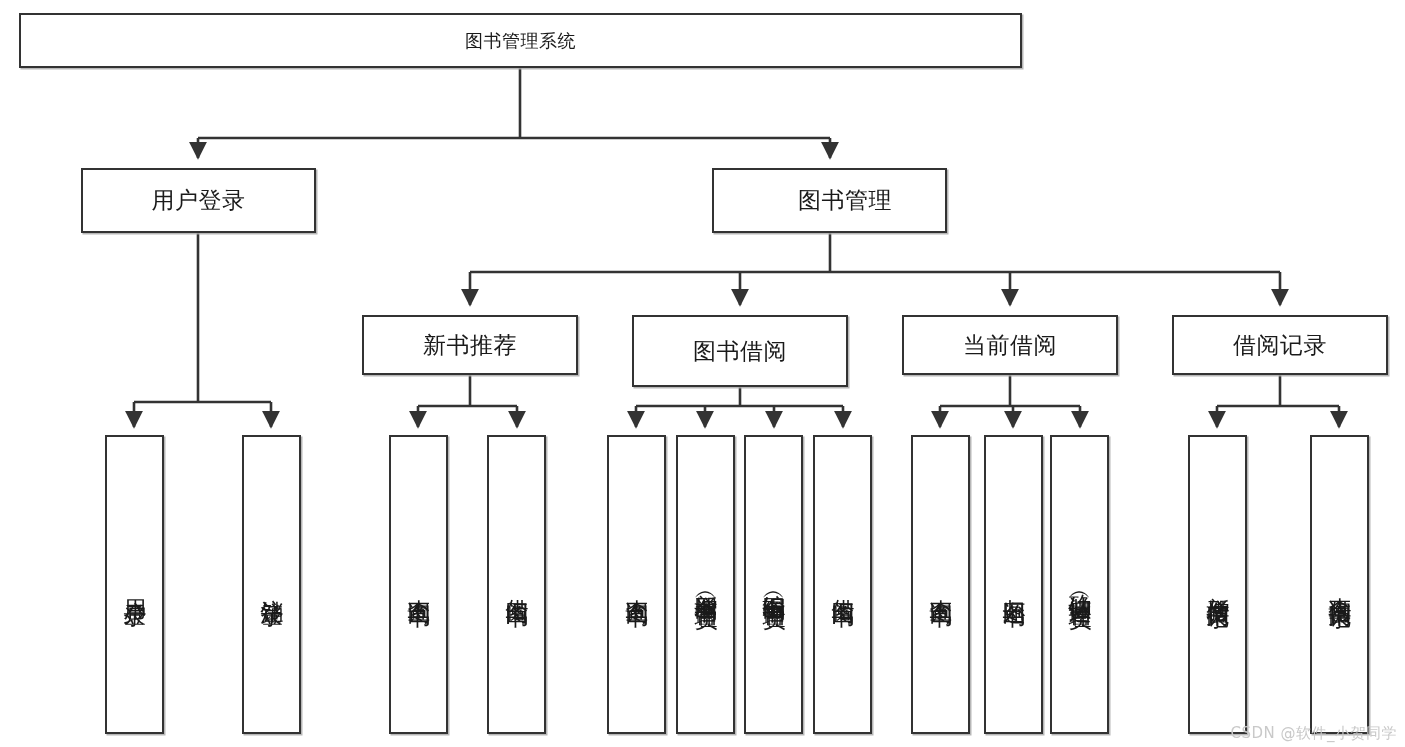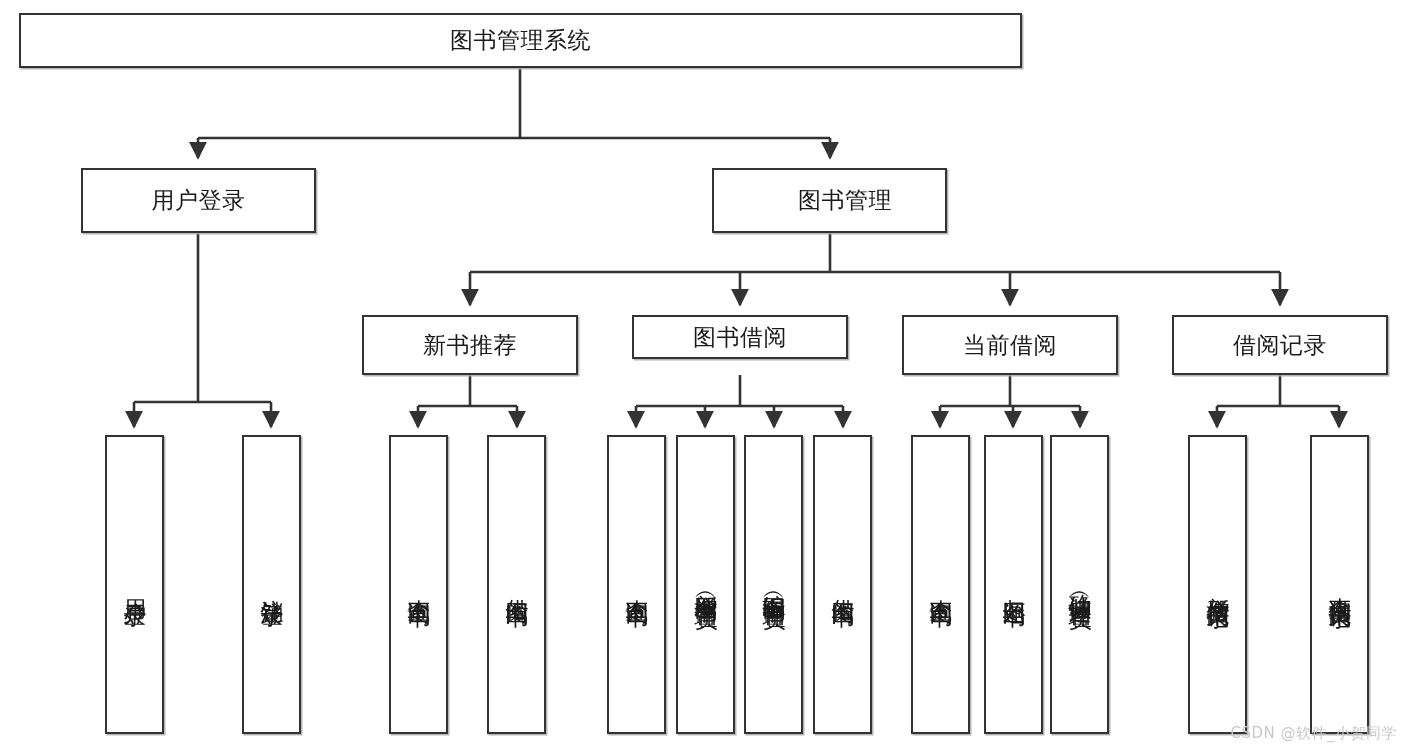--- a/index.html
+++ b/index.html
@@ -40,21 +40,21 @@
     color: #1a1a1a;
     text-align: center;
     line-height: 1.08;
     letter-spacing: 0.5px;
     white-space: nowrap;
   }
   .node.horiz .label {
     font-size: 23px;
   }
   .node.root .label {
-    font-size: 23px;
+    font-size: 18px;
   }
   .node.leaf {
     align-items: center;
     justify-content: center;
   }
   .node.leaf .label {
     writing-mode: vertical-rl;
     text-orientation: upright;
     font-size: 23px;
     line-height: 1.12;
@@ -136,21 +136,21 @@
   <div class="node horiz" style="left:81px; top:168px; width:235px; height:65px;">
     <span class="label">用户登录</span>
   </div>
   <div class="node horiz" style="left:712px; top:168px; width:235px; height:65px;padding-left:31px;">
     <span class="label">图书管理</span>
   </div>
 
   <div class="node horiz" style="left:362px; top:315px; width:216px; height:60px;align-items:center;">
     <span class="label">新书推荐</span>
   </div>
-  <div class="node horiz" style="left:632px; top:315px; width:216px; height:44px;">
+  <div class="node horiz" style="left:632px; top:315px; width:216px; height:72px;">
     <span class="label">图书借阅</span>
   </div>
   <div class="node horiz" style="left:1172px; top:315px; width:216px; height:60px;">
     <span class="label">借阅记录</span>
   </div>
   <div class="node horiz" style="left:902px; top:315px; width:216px; height:60px;">
     <span class="label">当前借阅</span>
   </div>
 
   <div class="node leaf" style="left:105px; top:435px; width:59px; height:299px;">

